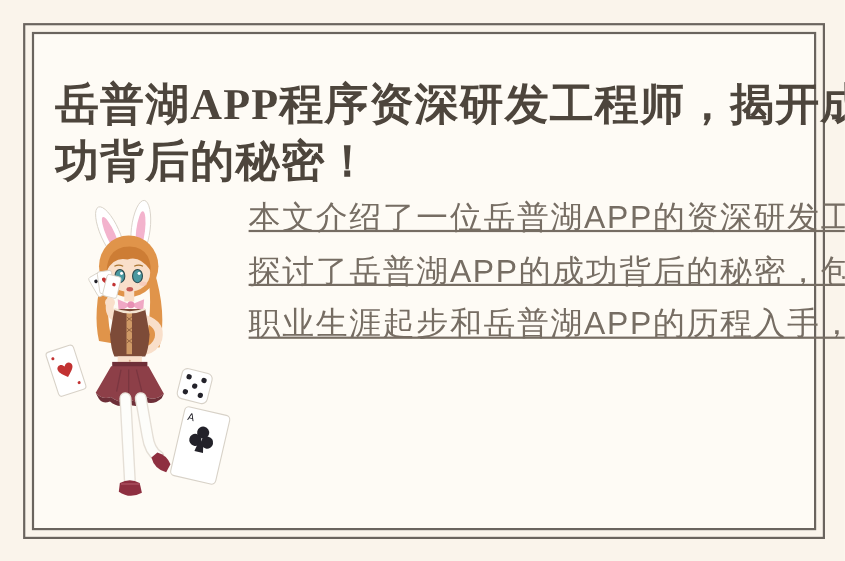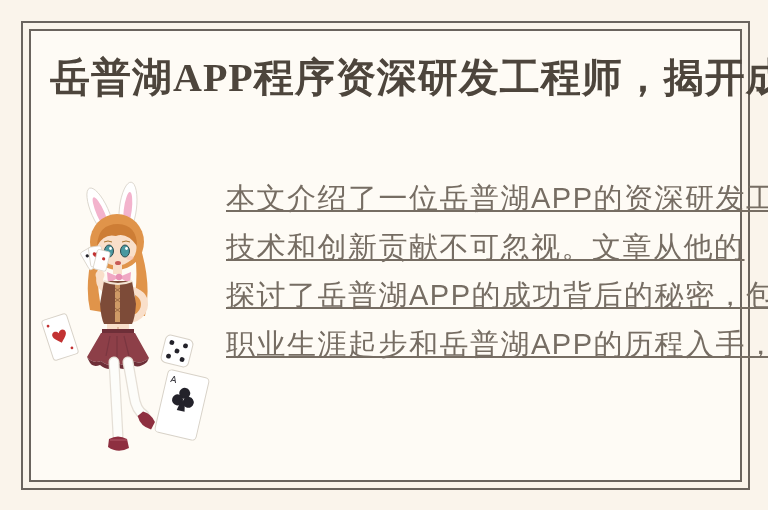--- a/index.html
+++ b/index.html
@@ -12,21 +12,21 @@
   .frame-outer {
     position:absolute; left:21px; top:21px; width:729px; height:469px;
     border:2px solid var(--frame-border, #6a645e);
   }
   .frame-inner {
     position:absolute; left:6px; top:6px; right:6px; bottom:6px;
     border:2px solid var(--frame-border, #6a645e);
     background: var(--panel-bg, #fefbf5);
   }
   .title {
-    position:absolute; left:50px; top:52px; width:700px;
+    position:absolute; left:50px; top:69px; width:700px;
     font-size:40px; line-height:52px; font-weight:bold;
     color: var(--title-text, #4d453c);
     letter-spacing:1px;
     font-family:"Liberation Serif","DejaVu Serif",serif;
   }
   .title .t-line { display:block; white-space:nowrap; overflow:visible; }
   .illustration {
     position:absolute; left:44px; top:184px; width:168px; height:284px;
   }
   .illustration svg { overflow:visible; }
@@ -43,20 +43,21 @@
 </head>
 <body>
 
 <div class="page">
   <div class="frame-outer">
     <div class="frame-inner"></div>
   </div>
 
   <h1 class="title">
     <span class="t-line">岳普湖APP程序资深研发工程师，揭开成</span>
+    <span class="t-line">功背后的秘密！</span>
   </h1>
 
   <div class="illustration">
     <svg width="168" height="284" viewBox="0 0 168 284" xmlns="http://www.w3.org/2000/svg">
 
       <g transform="translate(16,153) rotate(-18)">
         <rect x="-13" y="-21" width="26" height="42" rx="3" fill="var(--ill-card-face,#fff)" stroke="var(--ill-card-edge,#d8d2c8)" stroke-width="1"></rect>
         <path d="M0 -4 C -2 -8 -7 -7 -7 -3 C -7 0 -3 3 0 6 C 3 3 7 0 7 -3 C 7 -7 2 -8 0 -4 Z" fill="var(--ill-card-red,#c23232)"></path>
         <circle cx="-8" cy="-14" r="1.4" fill="var(--ill-card-red,#c23232)"></circle>
         <circle cx="8" cy="14" r="1.4" fill="var(--ill-card-red,#c23232)"></circle>
@@ -171,17 +172,16 @@
         </g>
         <g transform="translate(103,235) rotate(42)">
           <path d="M -8 -3 Q 0 -7 8 -3 L 10 5 Q 0 10 -9 4 Z" fill="var(--ill-shoes,#8e2f40)"></path>
         </g>
       </g>
     </svg>
   </div>
 
   <div class="body-text">
     <span class="b-line">本文介绍了一位岳普湖APP的资深研发工</span>
-    <span class="b-line">技术和创新贡献不可忽视。文章从他的</span>
     <span class="b-line">探讨了岳普湖APP的成功背后的秘密，包</span>
     <span class="b-line">职业生涯起步和岳普湖APP的历程入手，</span>
   </div>
 </div>
 
 </body></html>

